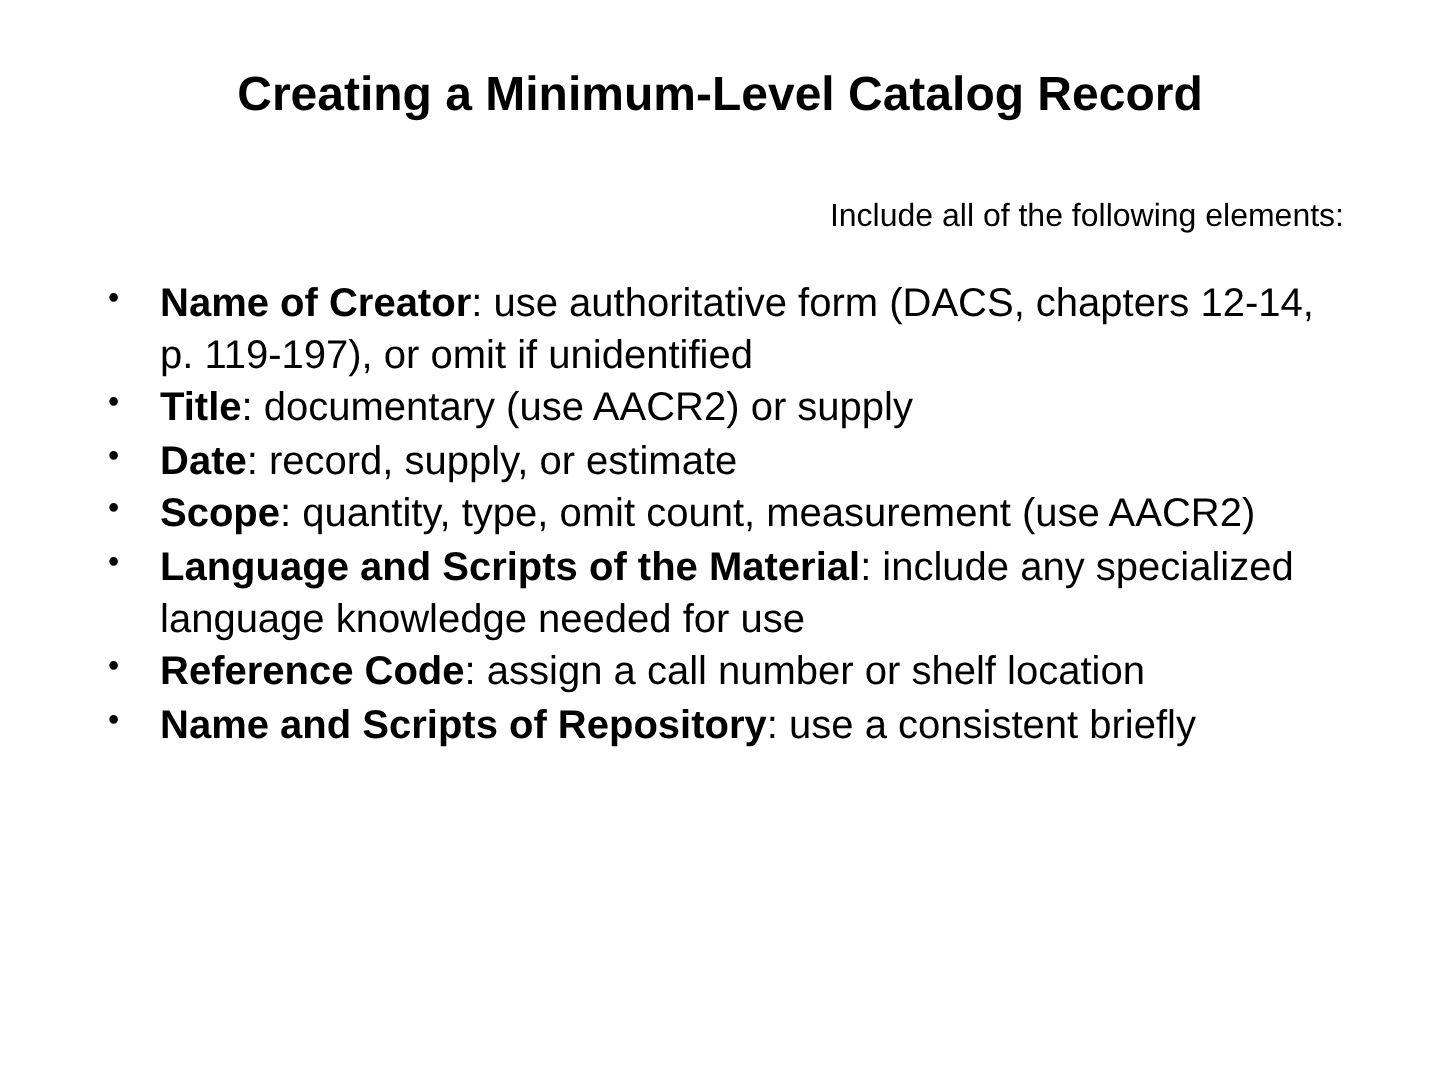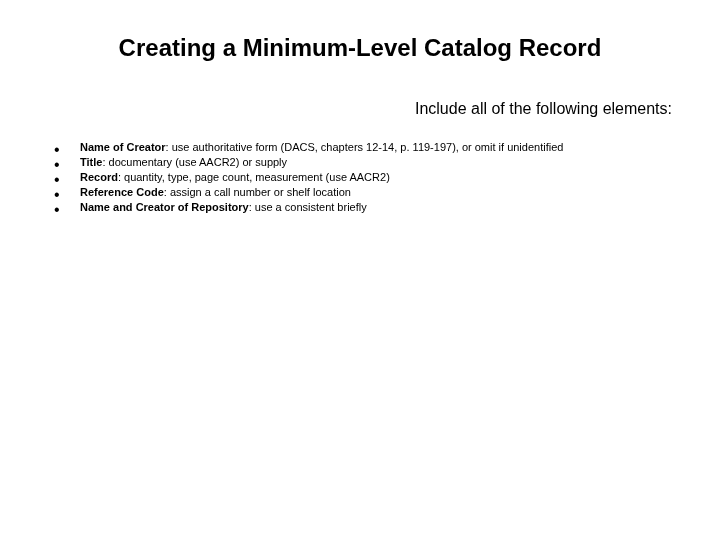--- a/index.html
+++ b/index.html
@@ -1,30 +1,32 @@
 <!DOCTYPE html>
 <html><head>
 <meta charset="utf-8">
 <style>
   * { margin: 0; padding: 0; box-sizing: border-box; }
   html, body { width: 720px; height: 540px; background: #fff; font-family: Arial, Helvetica, sans-serif; color: #000; }
   .slide { width: 720px; height: 540px; padding: 30px 48px 0 48px; }
   .title { font-size: 24px; font-weight: bold; text-align: center; margin-bottom: 38px; margin-top: 4px; }
   .intro { font-size: 16px; margin-bottom: 22px; text-align: right; }
   ul.elements { list-style: none; padding-left: 4px; }
-  ul.elements li { font-size: 11px; line-height: 1.28; margin-bottom: 1px; position: relative; padding-left: 28px; }
+  ul.elements li { font-size: 20px; line-height: 1.28; margin-bottom: 1px; position: relative; padding-left: 28px; }
   ul.elements li::before { content: "•"; position: absolute; left: 2px; top: 0; font-size: 16px; }
   .label { font-weight: bold; }
 </style>
 </head>
 <body>
 
 <div class="slide">
   <h1 class="title">Creating a Minimum-Level Catalog Record</h1>
   <p class="intro">Include all of the following elements:</p>
   <ul class="elements">
     <li><span class="label">Name of Creator</span><span>: use authoritative form (DACS, chapters 12-14, p. 119-197), or omit if unidentified</span></li>
     <li><span class="label">Title</span><span>: documentary (use AACR2) or supply</span></li>
-    <li><span class="label">Record</span><span>: quantity, type, page count, measurement (use AACR2)</span></li>
+    <li><span class="label">Date</span><span>: record, supply, or estimate</span></li>
+    <li><span class="label">Scope</span><span>: quantity, type, omit count, measurement (use AACR2)</span></li>
+    <li><span class="label">Language and Scripts of the Material</span><span>: include any specialized language knowledge needed for use</span></li>
     <li><span class="label">Reference Code</span><span>: assign a call number or shelf location</span></li>
-    <li><span class="label">Name and Creator of Repository</span><span>: use a consistent briefly</span></li>
+    <li><span class="label">Name and Scripts of Repository</span><span>: use a consistent briefly</span></li>
   </ul>
 </div>
 
 </body></html>

